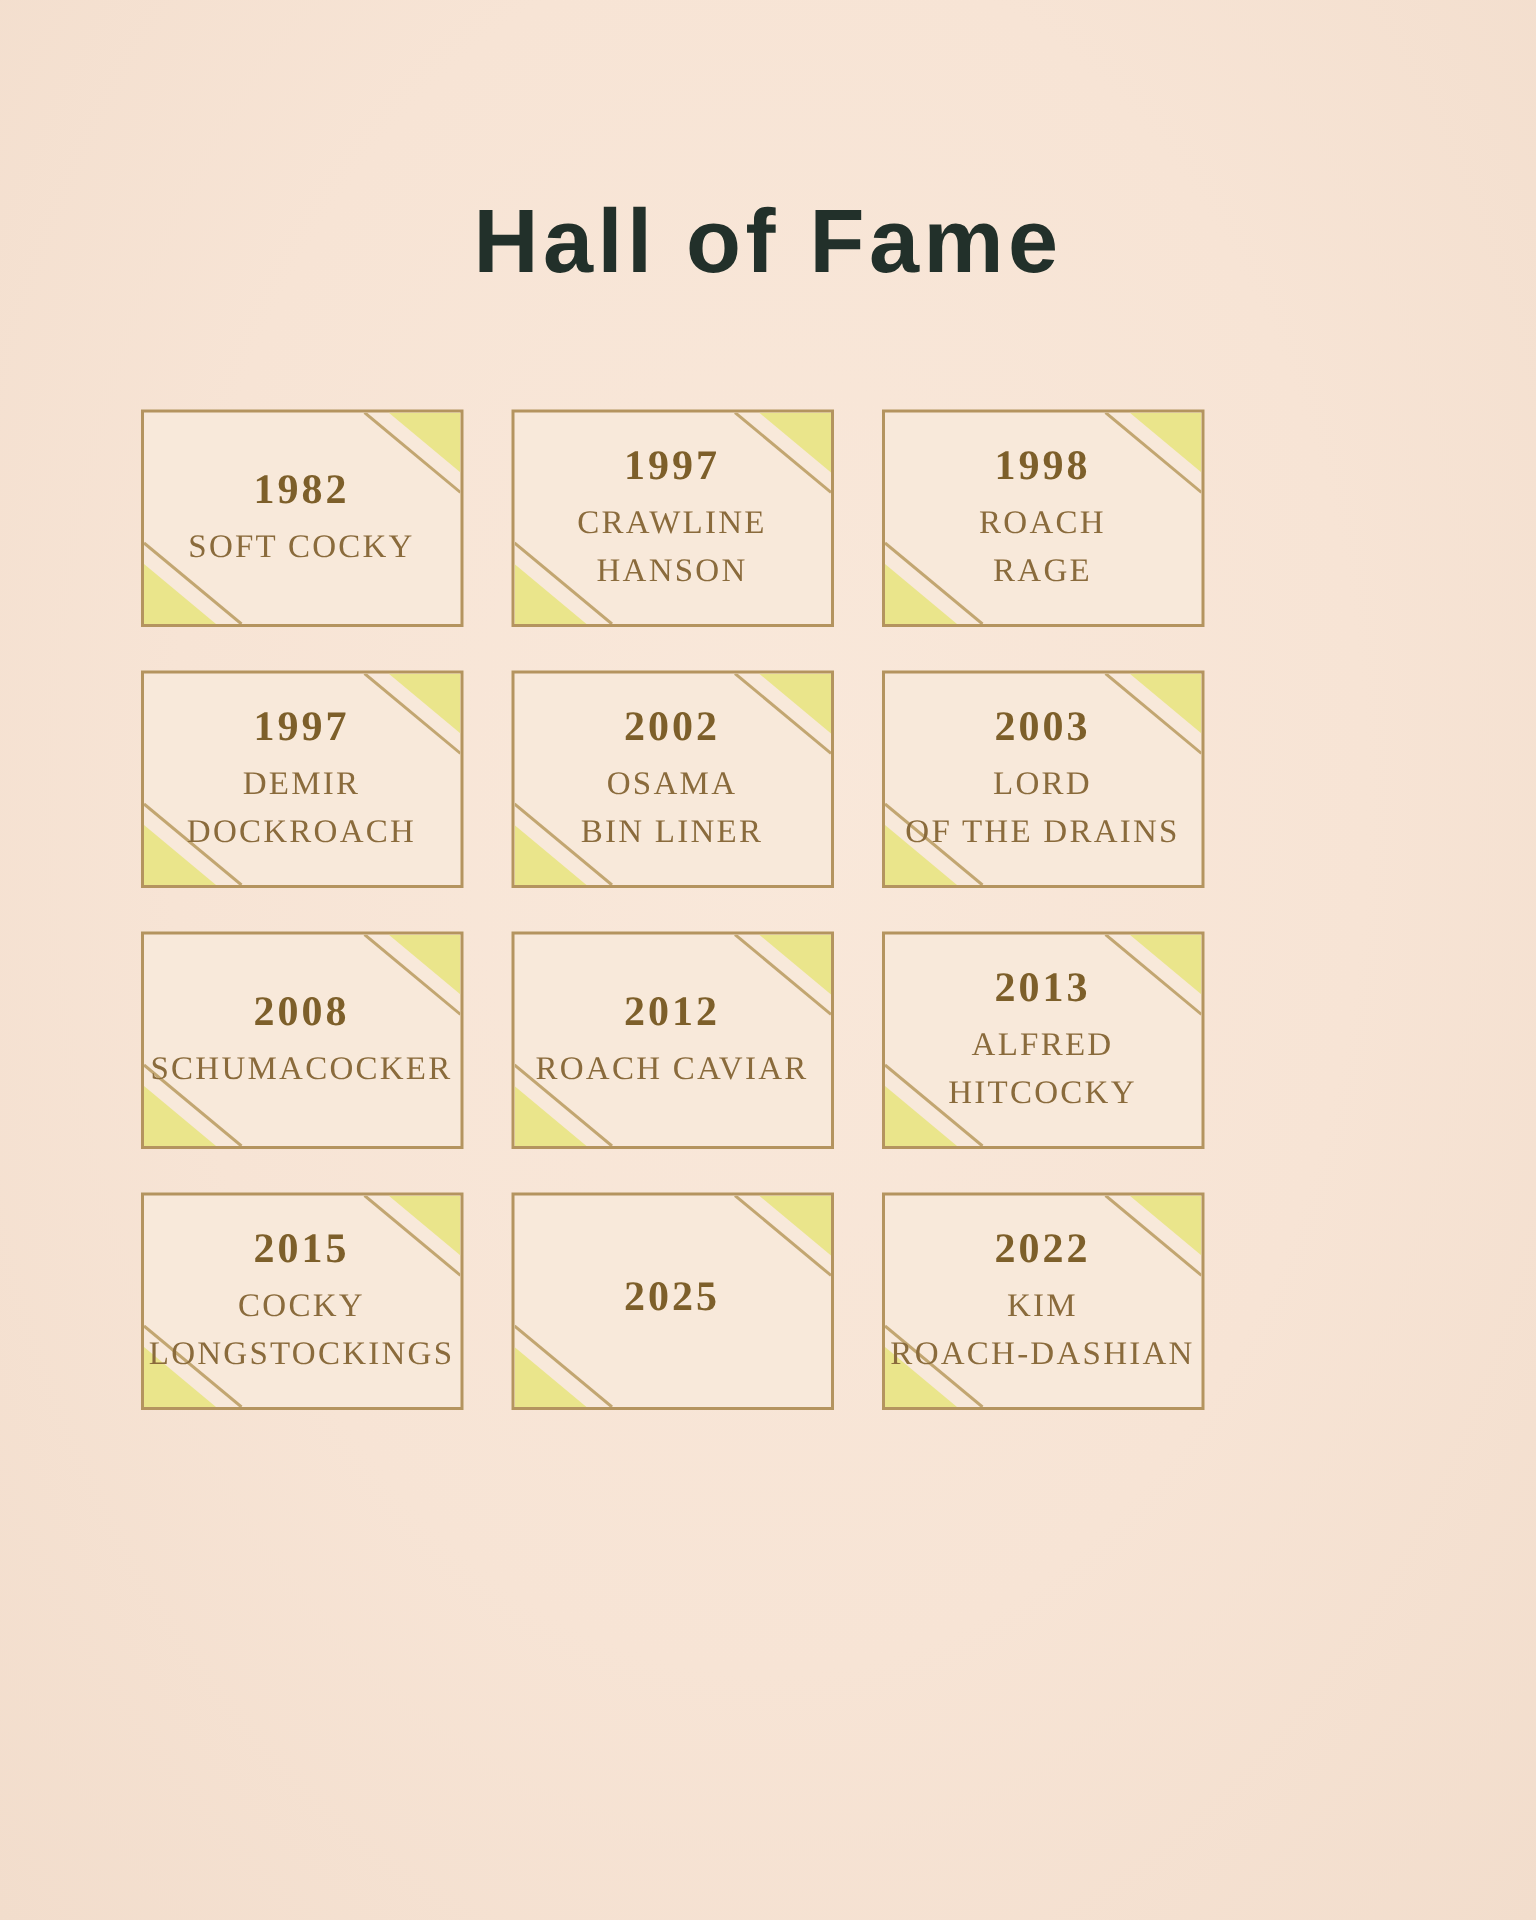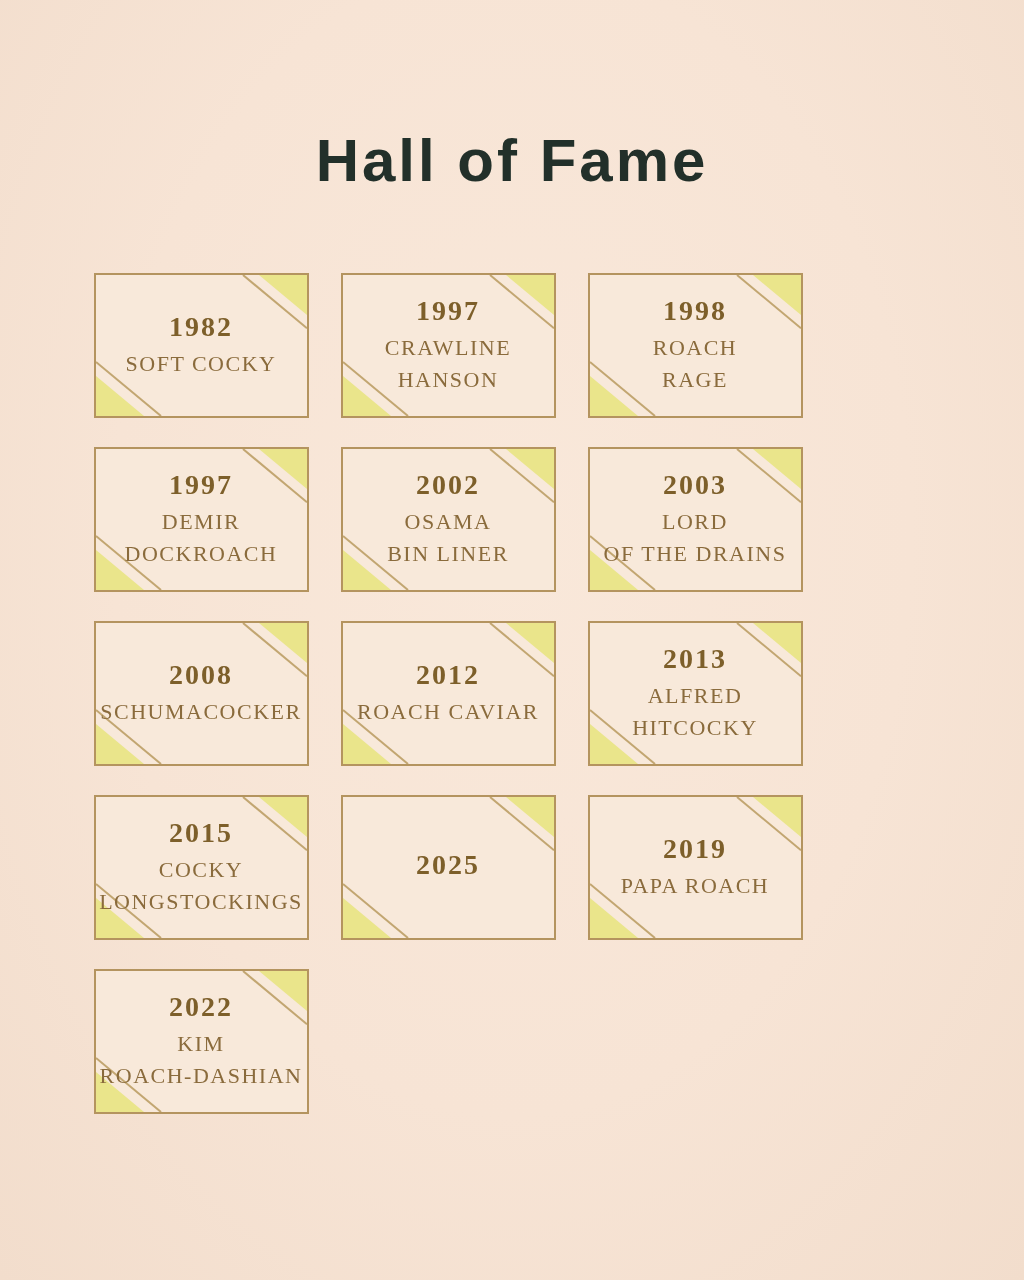--- a/index.html
+++ b/index.html
@@ -228,32 +228,20 @@
       <polygon class="tri" points="24,0 72,0 72,40"></polygon>
       <line class="diag" x1="8" y1="0" x2="72" y2="53.3"></line>
     </svg>
     <svg class="corner bl" width="72" height="62" viewBox="0 0 72 62" aria-hidden="true">
       <polygon class="tri" points="0,22 0,62 48,62"></polygon>
       <line class="diag" x1="0" y1="8" x2="65" y2="62"></line>
     </svg>
     <div class="year">2025</div>
   </div>
 
-  <div class="card">
-    <svg class="corner tr" width="72" height="62" viewBox="0 0 72 62" aria-hidden="true">
-      <polygon class="tri" points="24,0 72,0 72,40"></polygon>
-      <line class="diag" x1="8" y1="0" x2="72" y2="53.3"></line>
-    </svg>
-    <svg class="corner bl" width="72" height="62" viewBox="0 0 72 62" aria-hidden="true">
-      <polygon class="tri" points="0,22 0,62 48,62"></polygon>
-      <line class="diag" x1="0" y1="8" x2="65" y2="62"></line>
-    </svg>
-    <div class="year">2019</div>
-    <div class="name">PAPA ROACH</div>
-  </div>
 
   <div class="card">
     <svg class="corner tr" width="72" height="62" viewBox="0 0 72 62" aria-hidden="true">
       <polygon class="tri" points="24,0 72,0 72,40"></polygon>
       <line class="diag" x1="8" y1="0" x2="72" y2="53.3"></line>
     </svg>
     <svg class="corner bl" width="72" height="62" viewBox="0 0 72 62" aria-hidden="true">
       <polygon class="tri" points="0,22 0,62 48,62"></polygon>
       <line class="diag" x1="0" y1="8" x2="65" y2="62"></line>
     </svg>

